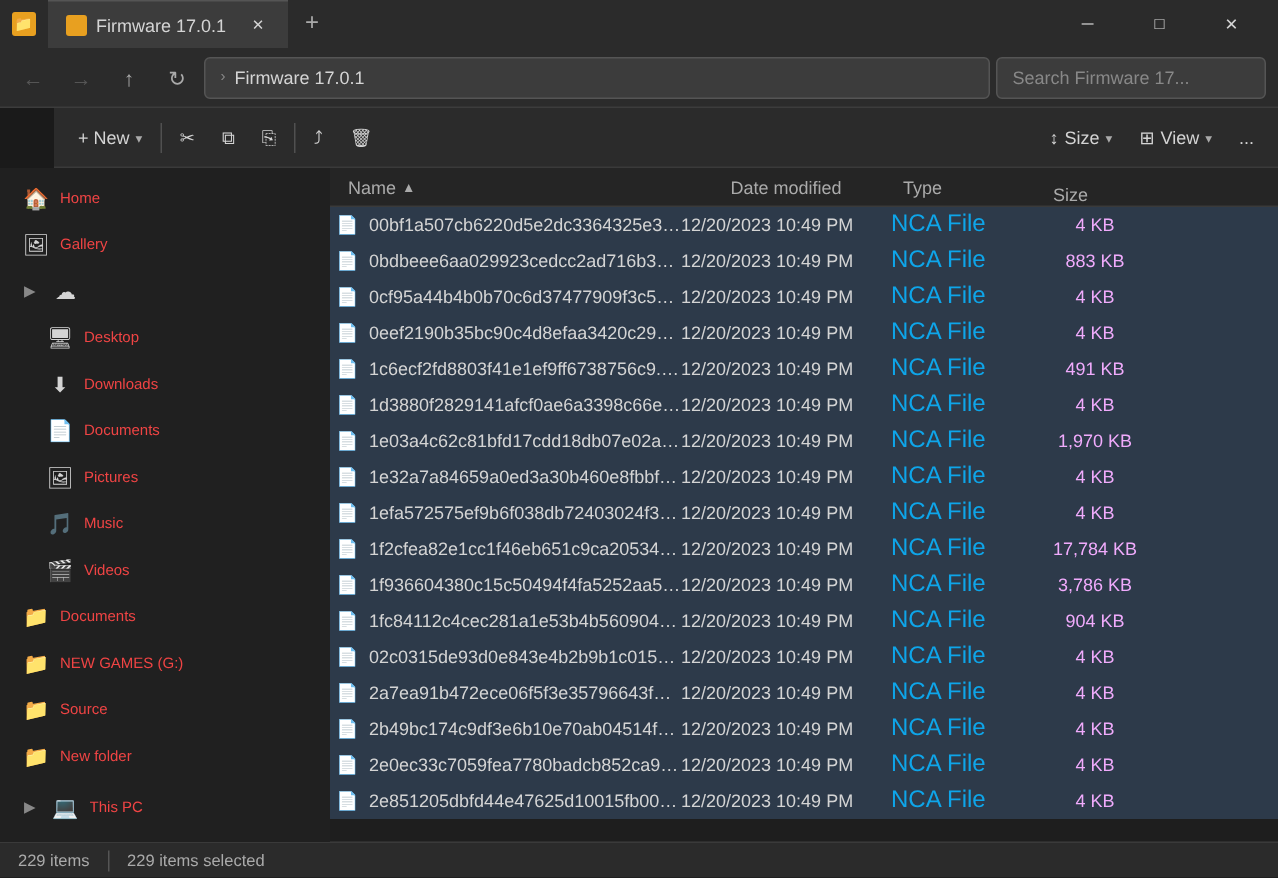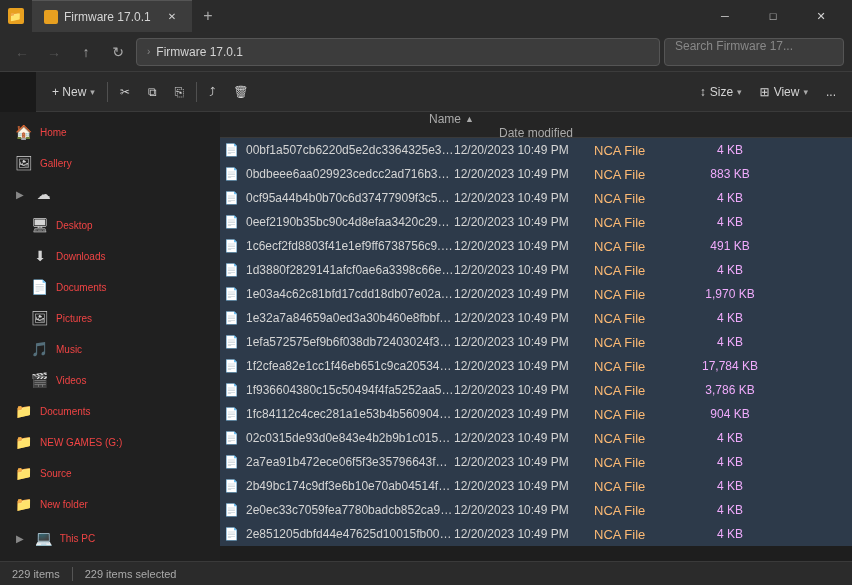--- a/index.html
+++ b/index.html
@@ -140,20 +140,21 @@
     .search-box {
       width: 180px;
       height: 28px;
       background: #3c3c3c;
       border: 1px solid #555;
       border-radius: 4px;
       padding: 0 10px;
       color: #888;
       font-size: 12px;
       display: flex;
+      align-items: center;
     }
 
     
     .toolbar {
       height: 40px;
       background: #2b2b2b;
       display: flex;
       align-items: center;
       padding: 0 8px;
       gap: 2px;
@@ -248,21 +249,20 @@
       background: #1e1e1e;
     }
     .file-list-header {
       height: 26px;
       background: #252525;
       display: flex;
       align-items: center;
       border-bottom: 1px solid #3a3a3a;
       flex-shrink: 0;
       padding: 0 4px;
-      flex-direction: column;
     }
     .col-header {
       display: flex;
       align-items: center;
       height: 100%;
       padding: 0 8px;
       font-size: 12px;
       color: #aaa;
       cursor: pointer;
       user-select: none;
@@ -313,22 +313,22 @@
       color: #d4d4d4;
     }
     .col-date-cell {
       width: 140px;
       font-size: 12px;
       color: #d4d4d4;
       white-space: nowrap;
     }
     .col-type-cell {
       width: 100px;
-      font-size: 13px;
-      color: #fdba74;
+      font-size: 16px;
+      color: #0ea5e9;
     }
     .col-size-cell {
       width: 80px;
       font-size: 12px;
       color: #f0abfc;
       text-align: center;
       padding-right: 8px;
     }
 
     

